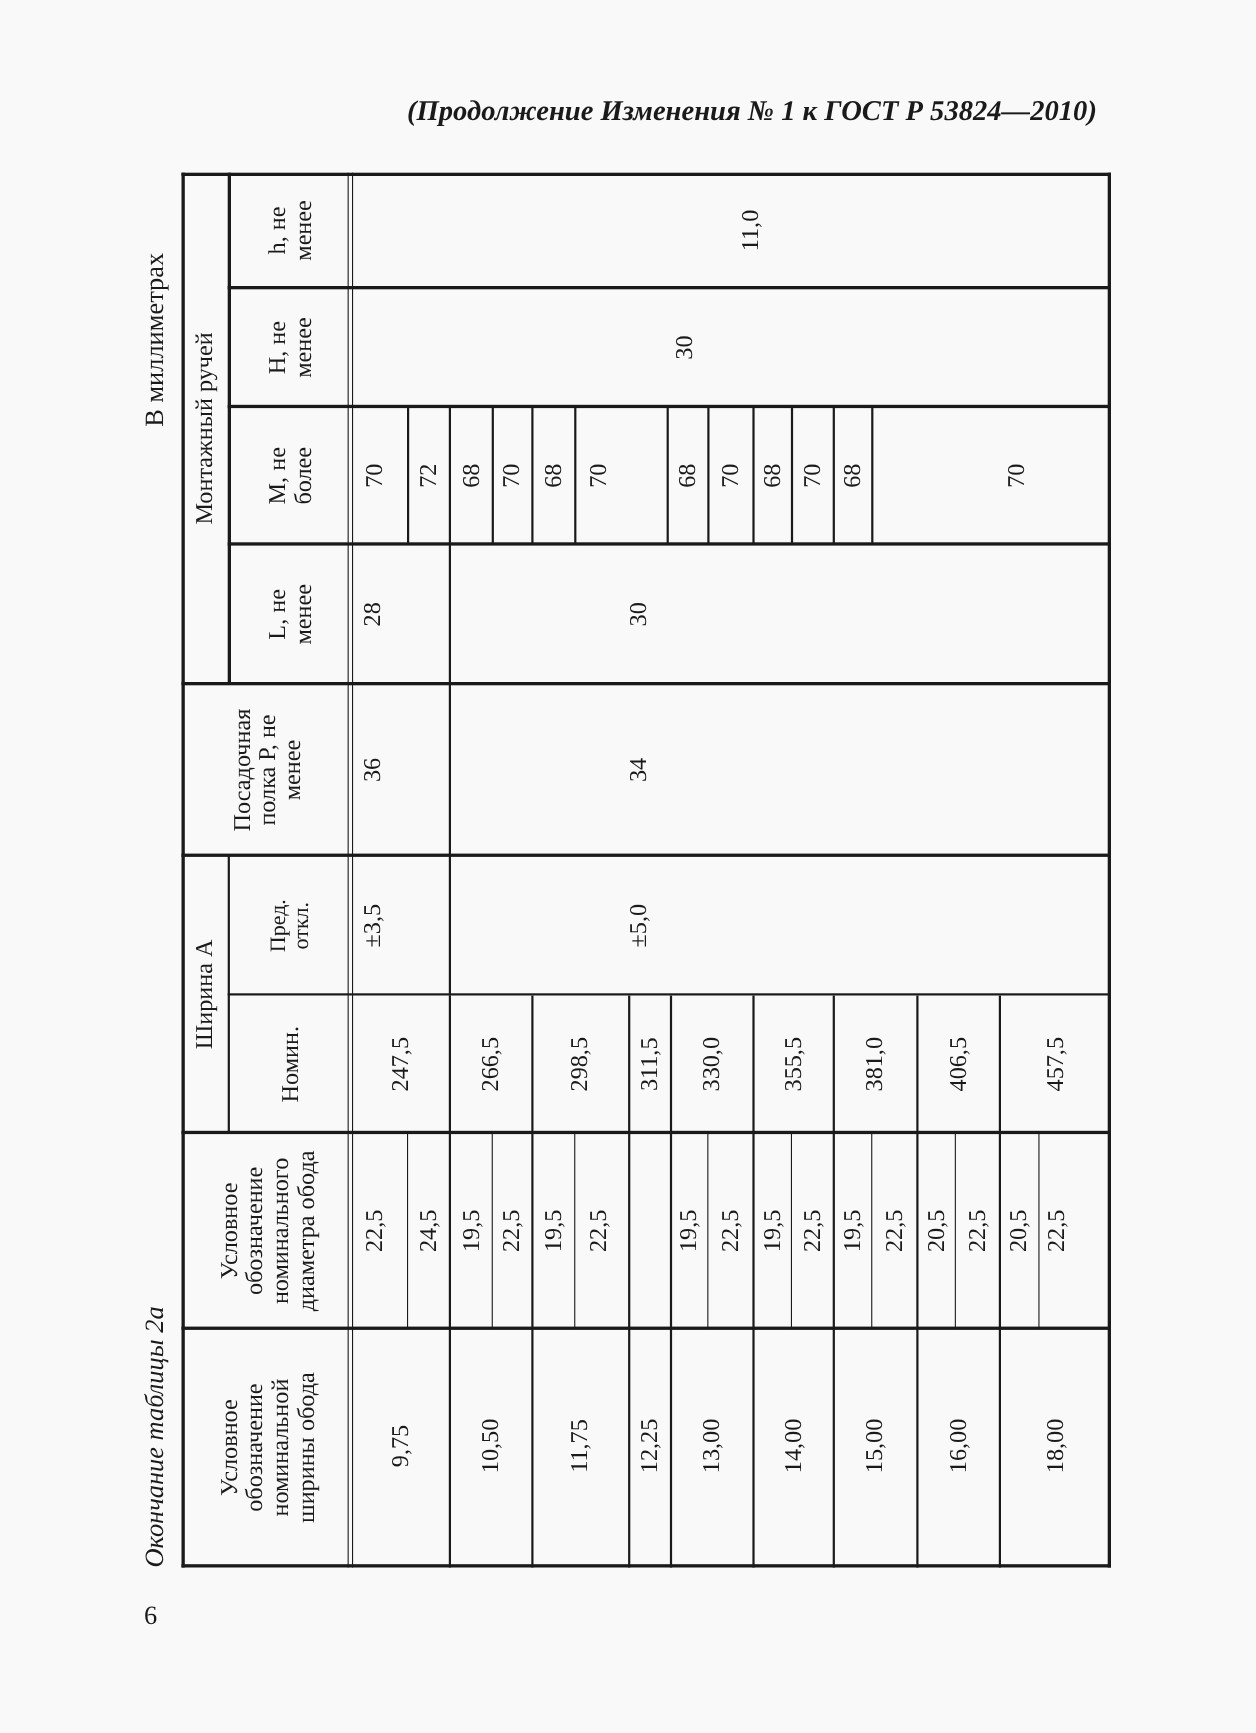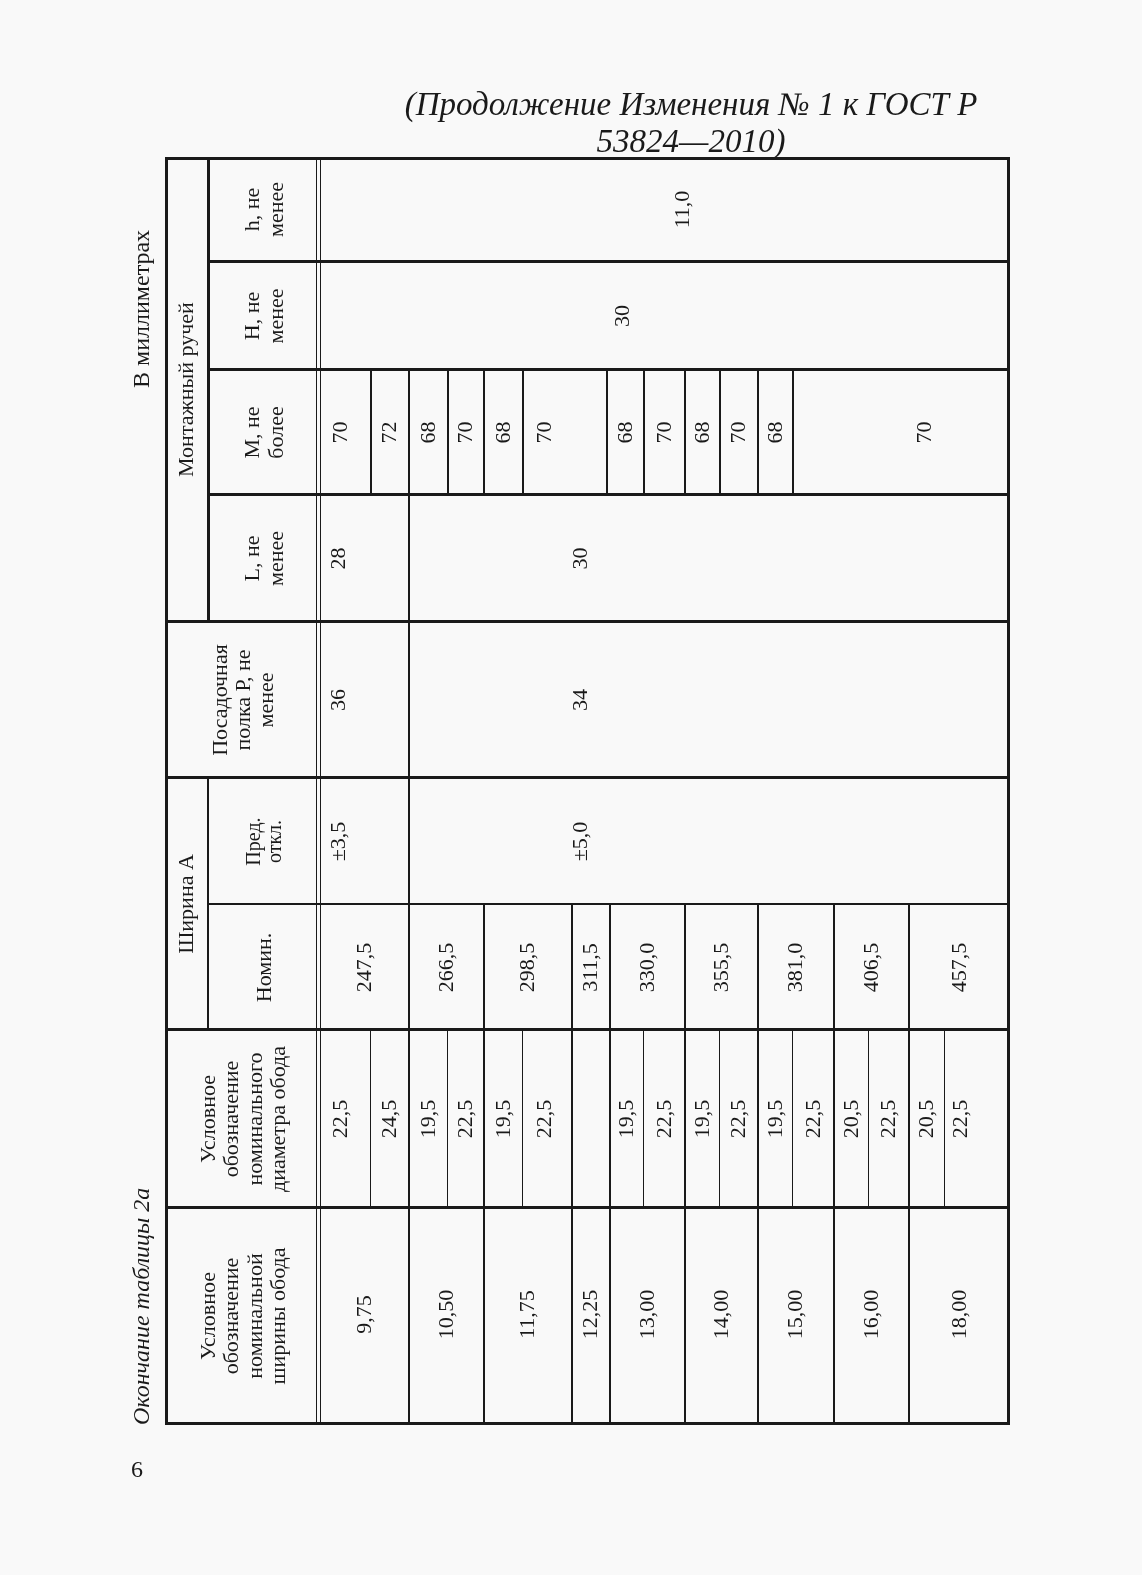--- a/index.html
+++ b/index.html
@@ -1,19 +1,19 @@
 <!DOCTYPE html>
 <html><head>
 <meta charset="utf-8">
 <style>
   html, body { margin:0; padding:0; }
   body { width:1142px; height:1575px; background:#f9f9f9; position:relative; overflow:hidden;
          font-family:"Liberation Serif","DejaVu Serif",serif; color:#1a1a1a; }
-  .running-head { position:absolute; left:370px; top:86px; width:642px; text-align:center;
-         font-style:italic; font-size:33px; }
+  .running-head { position:absolute; left:370px; top:86px; width:642px; text-align:left;
+         font-style:italic; font-size:26px;font-weight:bold; }
   .page-number { position:absolute; left:131px; top:1456px; font-size:24px; }
   .caption { position:absolute; font-size:24px; white-space:nowrap; transform-origin:0 0; transform:rotate(-90deg); }
   .caption-table { left:128px; top:1425px; font-style:italic; }
   .caption-units { left:128px; top:388px; }
 
   
   .table-wrap { position:absolute; left:165px; top:1425px; width:1268px; height:845px;
          transform-origin:0 0; transform:rotate(-90deg); }
   .cell { position:absolute; box-sizing:border-box; display:flex; align-items:center; justify-content:center;
          text-align:center; font-size:22px; line-height:1.05; }

